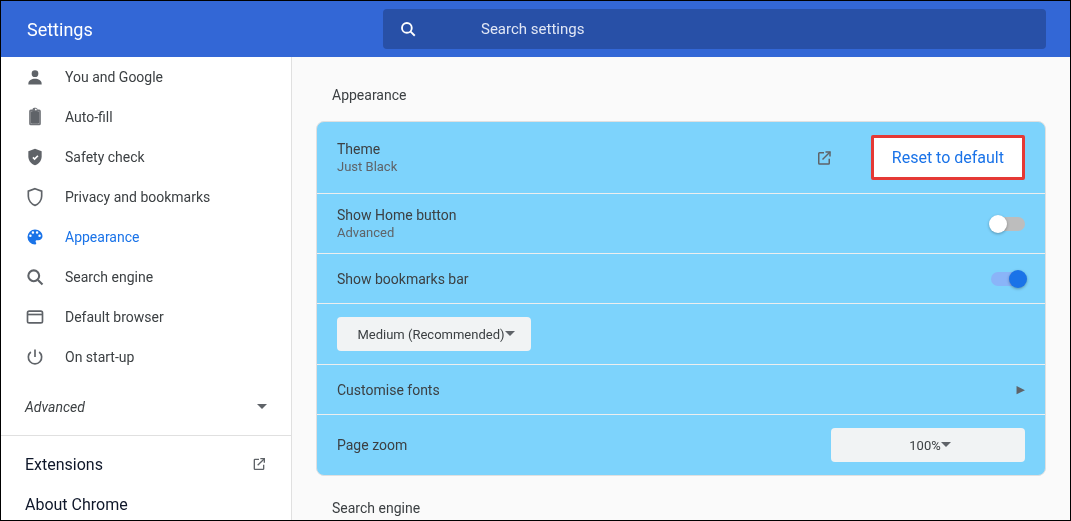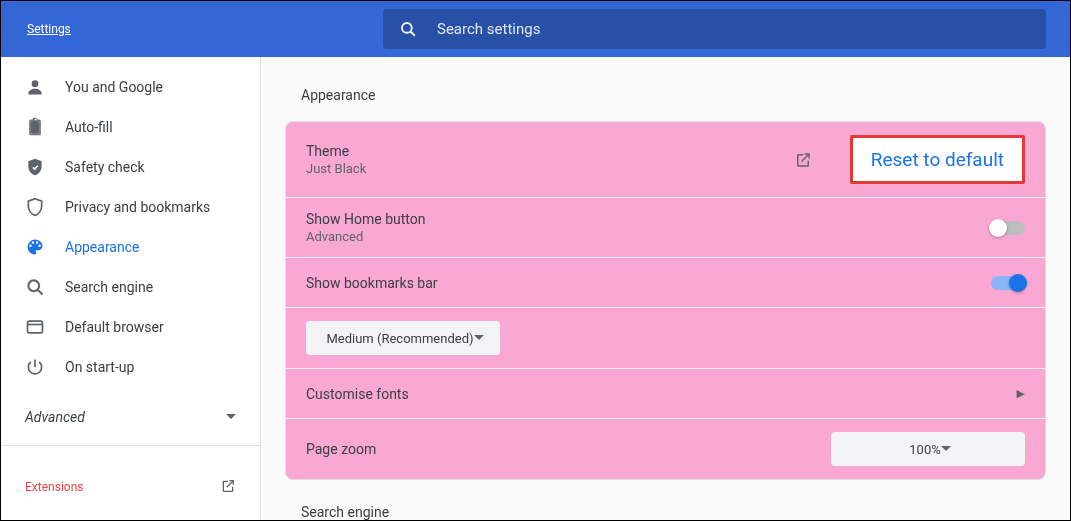--- a/index.html
+++ b/index.html
@@ -7,54 +7,54 @@
 
     .header {
       background: #3367d6;
       height: 56px;
       display: flex;
       align-items: center;
       padding: 0 20px;
     }
     .header-title {
       color: #fff;
-      font-size: 12px;
+      font-size: 18px;
       font-weight: 400;
       width: 362px;
       padding-left: 6px;
-      text-decoration: underline;
     }
     .search-wrap {
       flex: 1;
       background: #2850a7;
       border-radius: 4px;
       height: 40px;
       display: flex;
       align-items: center;
       padding: 0 16px;
       margin-right: 4px;
+      gap: 44px;
     }
     .search-icon { color: #fff; margin-right: 20px; display: flex; }
     .search-input {
       background: transparent;
       border: none;
       outline: none;
       color: #fff;
       font-size: 15px;
       flex: 1;
     }
     .search-input::placeholder { color: #e0e6f5; }
 
     .body { display: flex; height: calc(100% - 56px); }
 
     .sidebar {
-      width: 260px;
+      width: 291px;
       border-right: 1px solid #e0e0e0;
       overflow-y: auto;
-      padding-top: 10px;
+      padding-top: 0;
     }
     .sidebar-item {
       display: flex;
       align-items: center;
       height: 40px;
       padding: 0 24px;
       cursor: pointer;
       color: #3c4043;
       font-size: 14px;
     }
@@ -71,42 +71,42 @@
       margin-top: 10px;
       font-size: 14px;
       color: #3c4043;
       cursor: pointer;
       font-style: italic;
     }
     .sep { height: 1px; background: #e0e0e0; margin: 8px 0; }
 
     .ext-row {
       display: flex;
-      align-items: flex-end;
+      align-items: center;
       justify-content: space-between;
       height: 40px;
       padding: 0 24px;
-      font-size: 12px;
-      color: #ef4444;
+      font-size: 16px;
+      color: #0f172a;
       cursor: pointer;
     }
 
     .main {
       flex: 1;
       background: #fafafa;
       overflow-y: auto;
       padding: 24px 24px 0 24px;
     }
     .section-title {
       font-size: 14px;
       color: #3c4043;
       padding: 6px 16px 18px 16px;
     }
     .card {
-      background: #f9a8d4;
+      background: #7dd3fc;
       border: 1px solid #e0e0e0;
       border-radius: 8px;
       overflow: hidden;
     }
     .row {
       display: flex;
       align-items: center;
       padding: 13px 20px;
       border-bottom: 1px solid #eee;
       min-height: 50px;
@@ -117,21 +117,21 @@
     .row-left { flex: 1; }
     .row-right { display: flex; align-items: center; gap: 12px; }
 
     .open-ext-icon { color: #5f6368; display:flex; }
     .reset-btn {
       border: 3px solid #e53935;
       color: #1a73e8;
       background: #fff;
       padding: 10px 18px;
       border-radius: 2px;
-      font-size: 19px;
+      font-size: 16px;
       cursor: pointer;
       margin-left: 26px;
     }
 
     .toggle {
       width: 34px; height: 14px; border-radius: 10px; position: relative; cursor: pointer;
     }
     .toggle.off { background: #bdbdbd; }
     .toggle.on { background: #8ab4f8; }
     .toggle .knob {

